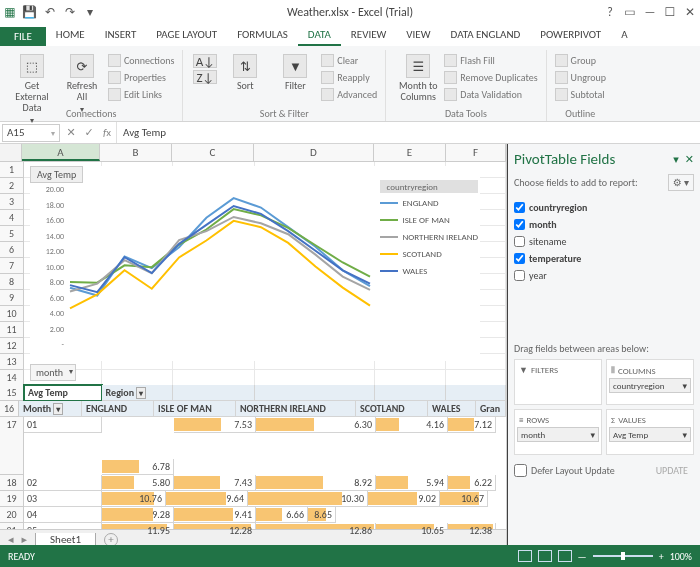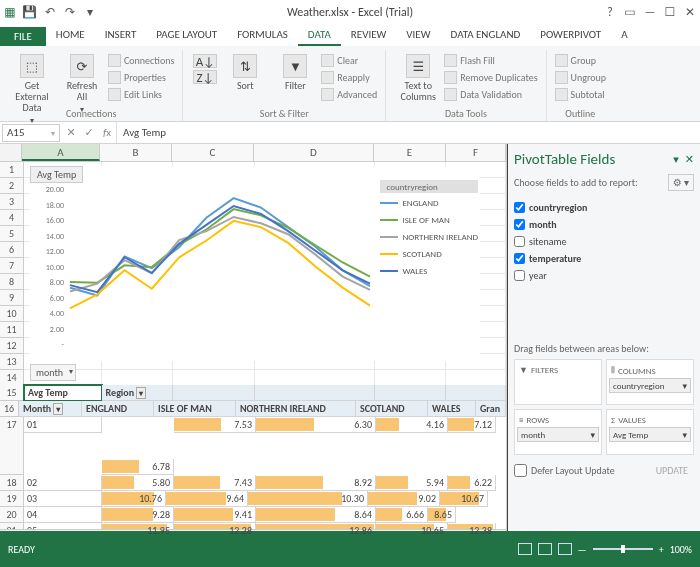--- a/index.html
+++ b/index.html
@@ -61,21 +61,21 @@
 .field { display: flex; align-items: center; gap: 4px; font-size: 10px; color: #444; height: 17px; }
 .field input { width: 11px; height: 11px; }
 .field.bold { font-weight: bold; }
 .drag-label { font-size: 10px; color: #666; margin-top: 56px; margin-bottom: 4px; }
 .areas { display: grid; grid-template-columns: 1fr 1fr; gap: 4px; }
 .area { border: 1px solid #ddd; background: #fff; min-height: 46px; padding: 2px; }
 .area-h { font-size: 9px; color: #666; padding: 2px; display: flex; align-items: center; gap: 3px; }
 .area-item { background: #f0f0f0; border: 1px solid #ccc; font-size: 9px; padding: 1px 3px; display: flex; justify-content: space-between; }
 .defer { display: flex; align-items: center; gap: 4px; font-size: 10px; color: #666; margin-top: 8px; justify-content: space-between; }
 .update-btn { font-size: 10px; color: #aaa; padding: 1px 6px; }
-.status { position: absolute; bottom: 0; left: 0; right: 0; height: 36px; background: #217346; color: #fff; display: flex; align-items: center; justify-content: space-between; padding: 0 8px; font-size: 10px; }
+.status { position: absolute; bottom: 0; left: 0; right: 0; height: 22px; background: #217346; color: #fff; display: flex; align-items: center; justify-content: space-between; padding: 0 8px; font-size: 10px; }
 .status-right { display: flex; align-items: center; gap: 6px; }
 .vw { width: 14px; height: 12px; border: 1px solid #cde; }
 .zoom-slider { width: 60px; height: 2px; background: #cde; position: relative; }
 .zoom-slider::before { content: ""; position: absolute; left: 48%; top: -3px; width: 4px; height: 8px; background: #fff; }
 .sel-cell { outline: 2px solid #217346; outline-offset: -1px; }
 </style>
 </head>
 <body>
 
 <div class="titlebar">
@@ -154,21 +154,21 @@
           <div class="small-btn"><span class="ic"></span>Reapply</div>
           <div class="small-btn"><span class="ic"></span>Advanced</div>
         </div>
     </div>
     <div class="group-label">Sort &amp; Filter</div>
   </div>
   <div class="group">
     <div style="display:flex;gap:2px">
       <div class="big-btn">
           <div class="ic">☰</div>
-          <span style="white-space:pre-line">Text to
+          <span style="white-space:pre-line">Month to
 Columns</span>
         </div>
       <div class="small-list" id="dt-items">
           <div class="small-btn"><span class="ic"></span>Flash Fill</div>
           <div class="small-btn"><span class="ic"></span>Remove Duplicates</div>
           <div class="small-btn"><span class="ic"></span>Data Validation</div>
         </div>
     </div>
     <div class="group-label">Data Tools</div>
   </div>
@@ -421,21 +421,20 @@
             <div class="pt-c" style="width: 82px;"><div class="bar" style="width:74.15384615384616%"></div><span>9.64</span></div>
             <div class="pt-c" style="width: 120px;"><div class="bar" style="width:79.23076923076924%"></div><span>10.30</span></div>
             <div class="pt-c" style="width: 72px;"><div class="bar" style="width:69.38461538461537%"></div><span>9.02</span></div>
             <div class="pt-c" style="width: 48px;"><div class="bar" style="width:82.07692307692308%"></div><span>10.67</span></div>
           </div>
           <div class="pt-row">
             <div class="rh">20</div>
             <div class="pt-c" style="width: 78px; text-align: left;">04</div>
             <div class="pt-c" style="width: 72px;"><div class="bar" style="width:71.38461538461539%"></div><span>9.28</span></div>
             <div class="pt-c" style="width: 82px;"><div class="bar" style="width:72.38461538461539%"></div><span>9.41</span></div>
-            <div class="pt-c" style="width: 120px;"><div class="bar" style="width:66.46153846153847%"></div><span>8.64</span></div>
             <div class="pt-c" style="width: 52px;"><div class="bar" style="width:51.23076923076923%"></div><span>6.66</span></div>
             <div class="pt-c" style="width: 28px;"><div class="bar" style="width:66.53846153846155%"></div><span>8.65</span></div>
           </div>
           <div class="pt-row">
             <div class="rh">21</div>
             <div class="pt-c" style="width: 78px; text-align: left;">05</div>
             <div class="pt-c" style="width: 72px;"><div class="bar" style="width:91.92307692307692%"></div><span>11.95</span></div>
             <div class="pt-c" style="width: 82px;"><div class="bar" style="width:94.46153846153845%"></div><span>12.28</span></div>
             <div class="pt-c" style="width: 120px;"><div class="bar" style="width:98.92307692307692%"></div><span>12.86</span></div>
             <div class="pt-c" style="width: 72px;"><div class="bar" style="width:81.92307692307692%"></div><span>10.65</span></div>

